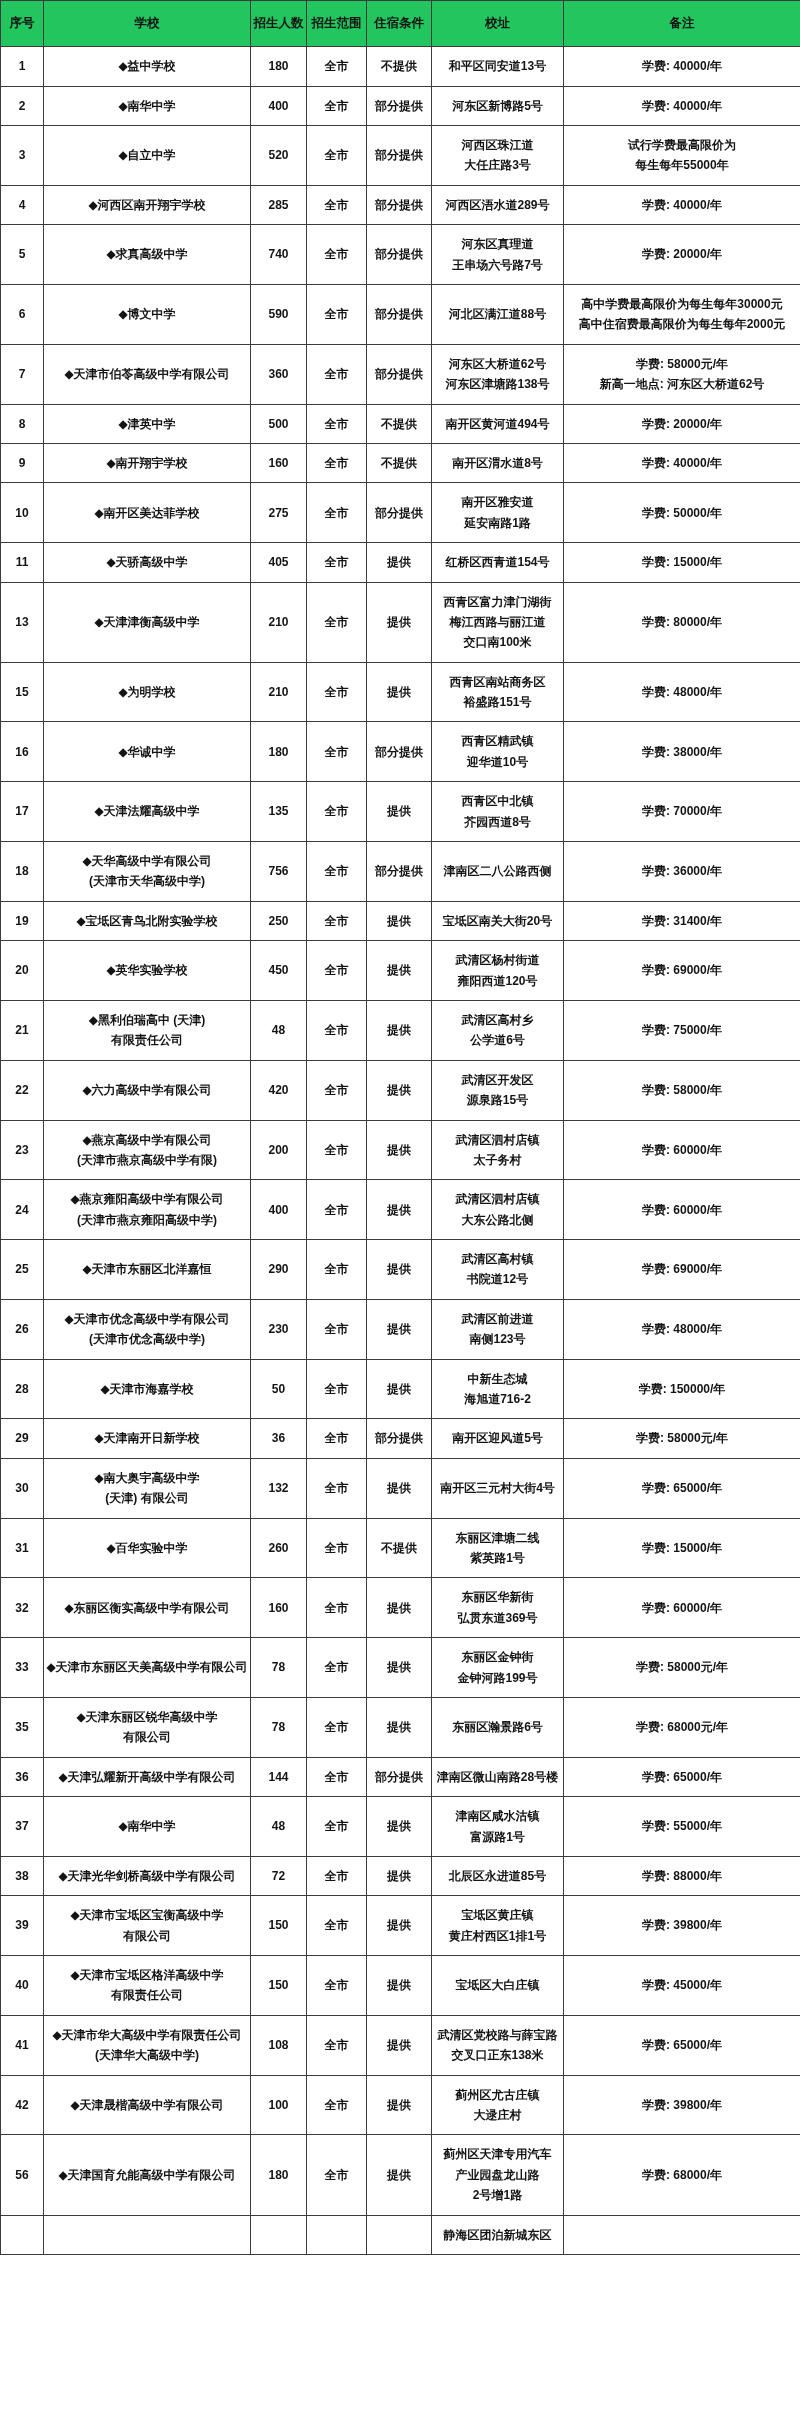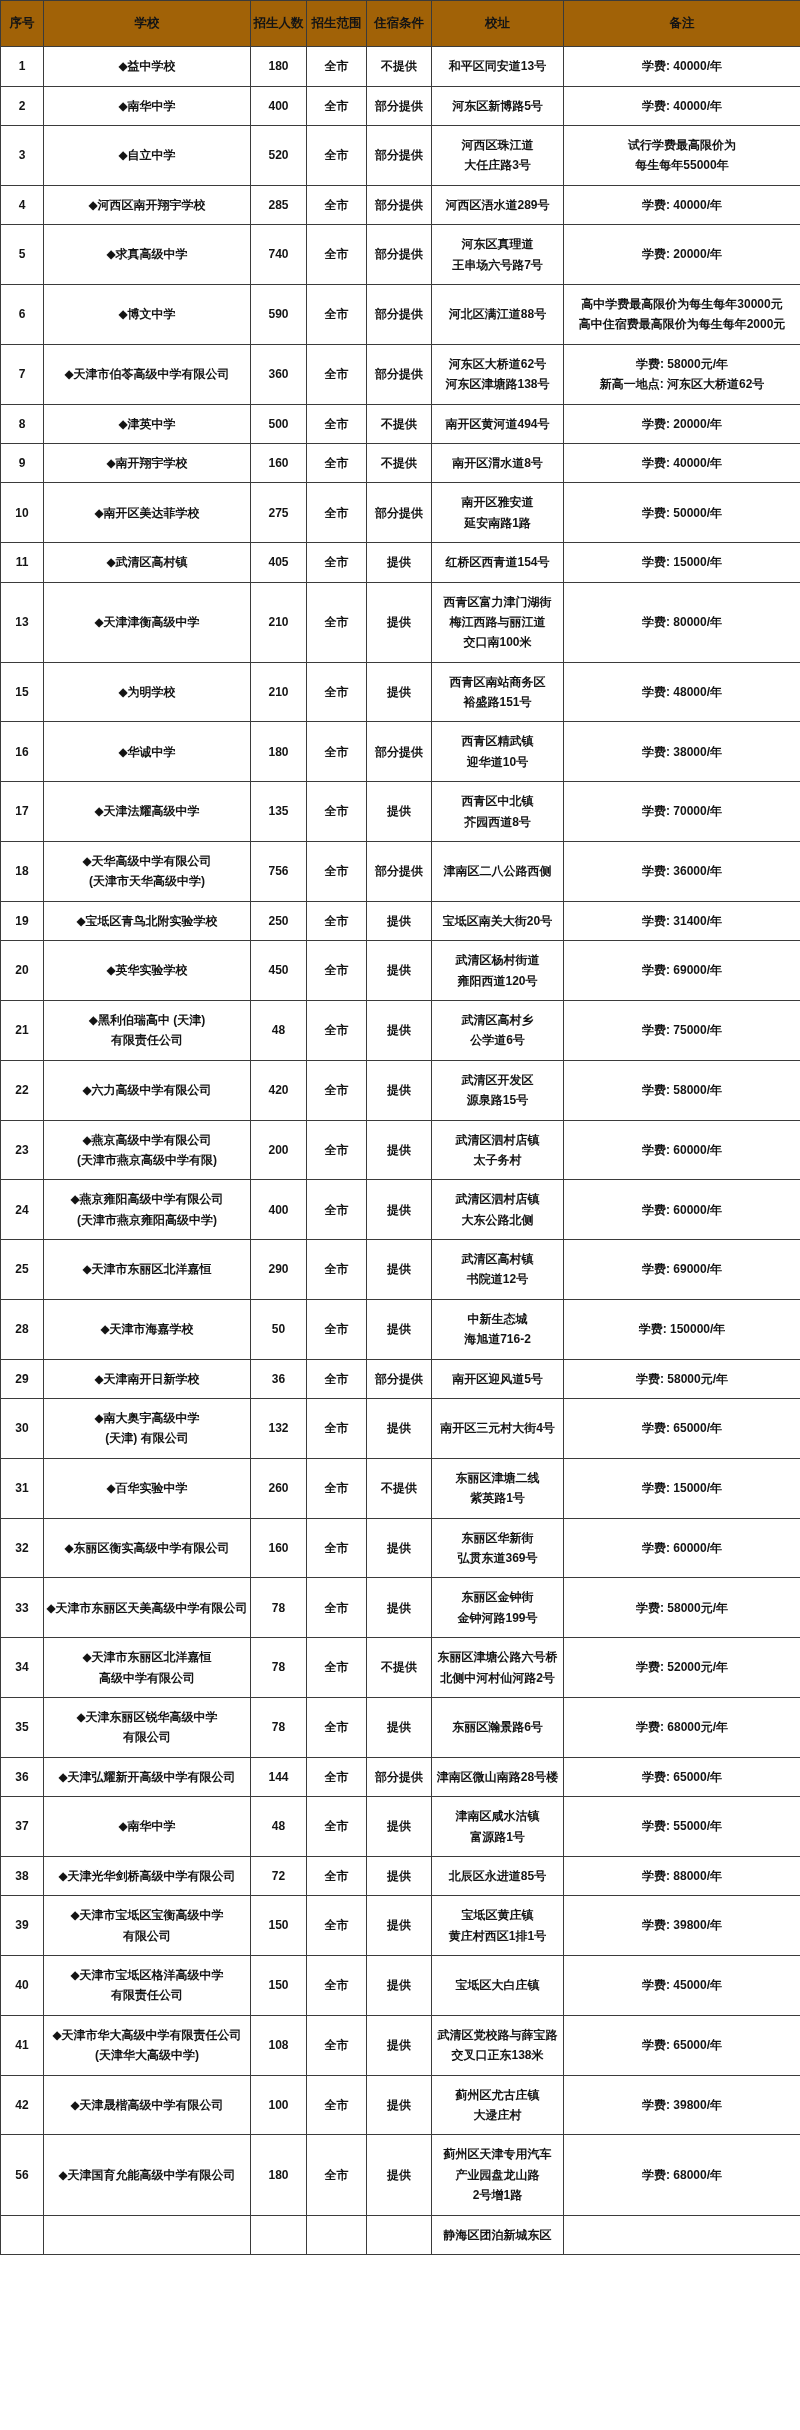--- a/index.html
+++ b/index.html
@@ -25,21 +25,21 @@
     text-align: center;
     vertical-align: middle;
     font-size: 12px;
     font-weight: bold;
     color: #141414;
     padding: 9px 2px;
     line-height: 1.7;
     word-break: break-all;
   }
   table.school-table th {
-    background: #a16207;
+    background: #22c55e;
     padding: 12px 2px;
     font-size: 12.5px;
   }
   table.school-table td div {
     min-height: 1em;
   }
 </style>
 </head>
 <body>
 
@@ -301,21 +301,21 @@
           </td>
           <td>
             <div>学费: 50000/年</div>
           </td>
         </tr>
         <tr>
           <td>
             <div>11</div>
           </td>
           <td>
-            <div>◆武清区高村镇</div>
+            <div>◆天骄高级中学</div>
           </td>
           <td>
             <div>405</div>
           </td>
           <td>
             <div>全市</div>
           </td>
           <td>
             <div>提供</div>
           </td>
@@ -612,20 +612,45 @@
           <td>
             <div>武清区高村镇</div>
             <div>书院道12号</div>
           </td>
           <td>
             <div>学费: 69000/年</div>
           </td>
         </tr>
         <tr>
           <td>
+            <div>26</div>
+          </td>
+          <td>
+            <div>◆天津市优念高级中学有限公司</div>
+            <div>(天津市优念高级中学)</div>
+          </td>
+          <td>
+            <div>230</div>
+          </td>
+          <td>
+            <div>全市</div>
+          </td>
+          <td>
+            <div>提供</div>
+          </td>
+          <td>
+            <div>武清区前进道</div>
+            <div>南侧123号</div>
+          </td>
+          <td>
+            <div>学费: 48000/年</div>
+          </td>
+        </tr>
+        <tr>
+          <td>
             <div>28</div>
           </td>
           <td>
             <div>◆天津市海嘉学校</div>
           </td>
           <td>
             <div>50</div>
           </td>
           <td>
             <div>全市</div>
@@ -751,45 +776,20 @@
           </td>
           <td>
             <div>提供</div>
           </td>
           <td>
             <div>东丽区金钟街</div>
             <div>金钟河路199号</div>
           </td>
           <td>
             <div>学费: 58000元/年</div>
-          </td>
-        </tr>
-        <tr>
-          <td>
-            <div>34</div>
-          </td>
-          <td>
-            <div>◆天津市东丽区北洋嘉恒</div>
-            <div>高级中学有限公司</div>
-          </td>
-          <td>
-            <div>78</div>
-          </td>
-          <td>
-            <div>全市</div>
-          </td>
-          <td>
-            <div>不提供</div>
-          </td>
-          <td>
-            <div>东丽区津塘公路六号桥</div>
-            <div>北侧中河村仙河路2号</div>
-          </td>
-          <td>
-            <div>学费: 52000元/年</div>
           </td>
         </tr>
         <tr>
           <td>
             <div>35</div>
           </td>
           <td>
             <div>◆天津东丽区锐华高级中学</div>
             <div>有限公司</div>
           </td>

